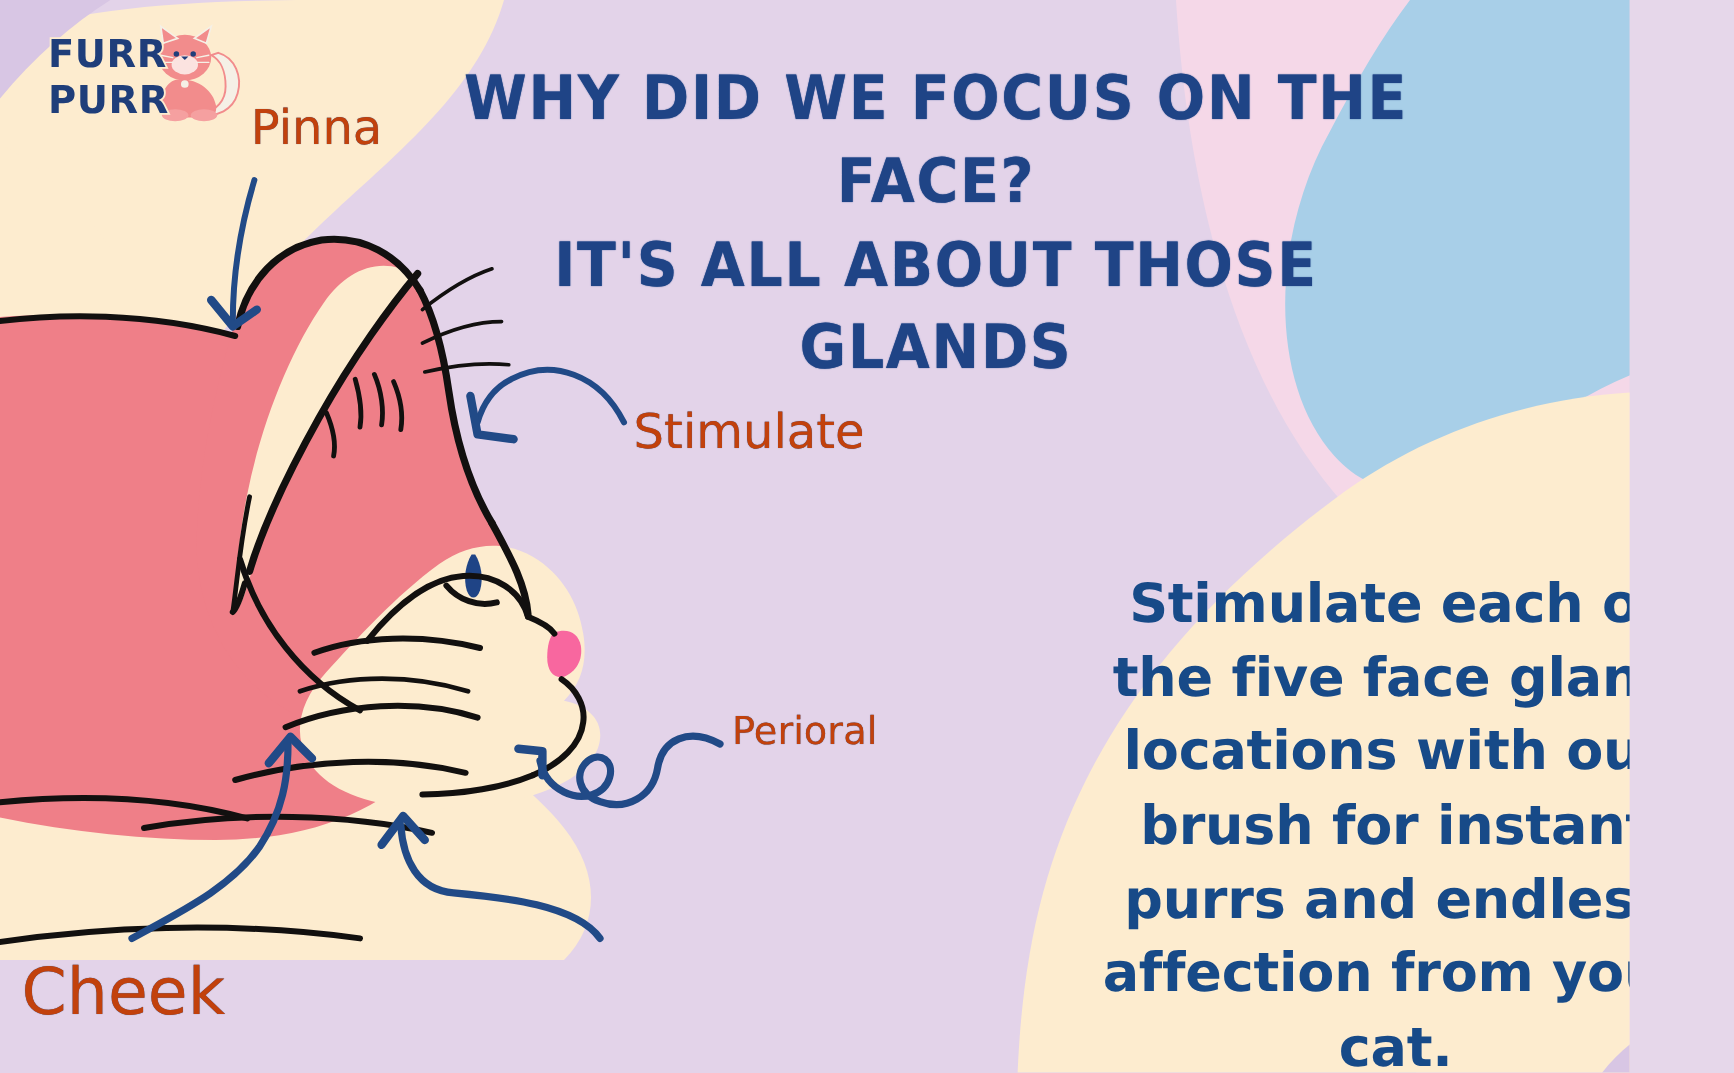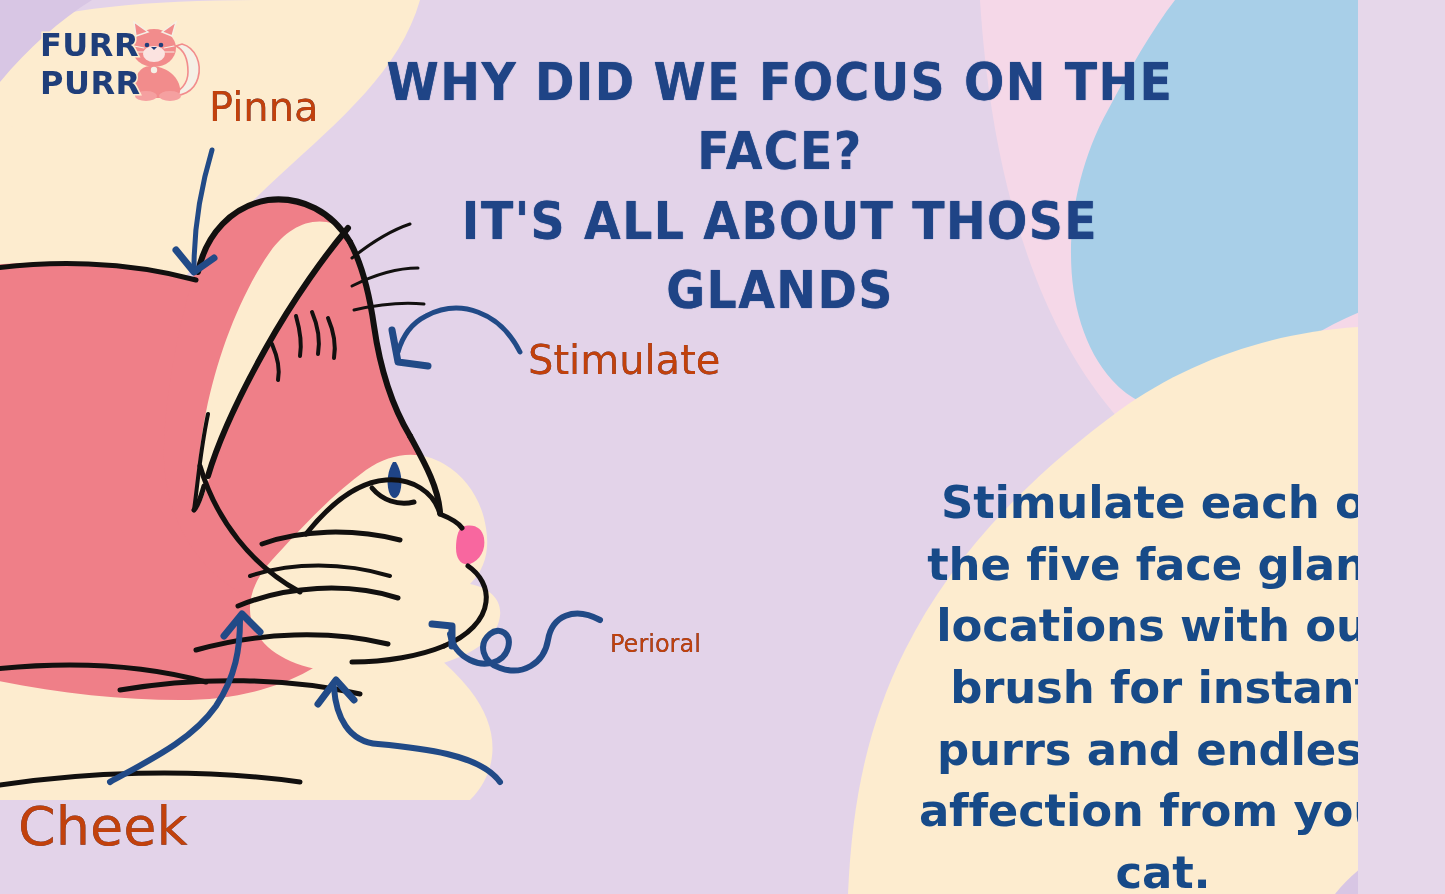--- a/index.html
+++ b/index.html
@@ -32,21 +32,21 @@
 
   
   .label{
     position:absolute;color:#c2410c;
     font-family:"DejaVu Sans", sans-serif;
     font-weight:400;white-space:nowrap;
     text-shadow:0 0 .6px #214a87;
   }
   #lbl-pinna   {left:209px;top:84px;  font-size:40px;}
   #lbl-temporal{left:528px;top:337px; font-size:40px;}
-  #lbl-perioral{left:610px;top:590px; font-size:24px;margin-top:40px;}
+  #lbl-perioral{left:610px;top:590px; font-size:32px;}
   #lbl-cheek   {left:18px; top:795px; font-size:54px;}
   #lbl-submand {left:408px;top:798px; font-size:40px;}
 
   
   .promo{
     position:absolute;left:893px;top:472px;width:540px;
     text-align:center;color:#174a88;
     font-family:"DejaVu Sans", sans-serif;
     font-weight:700;font-size:45px;line-height:1.37;
     letter-spacing:-.2px;

